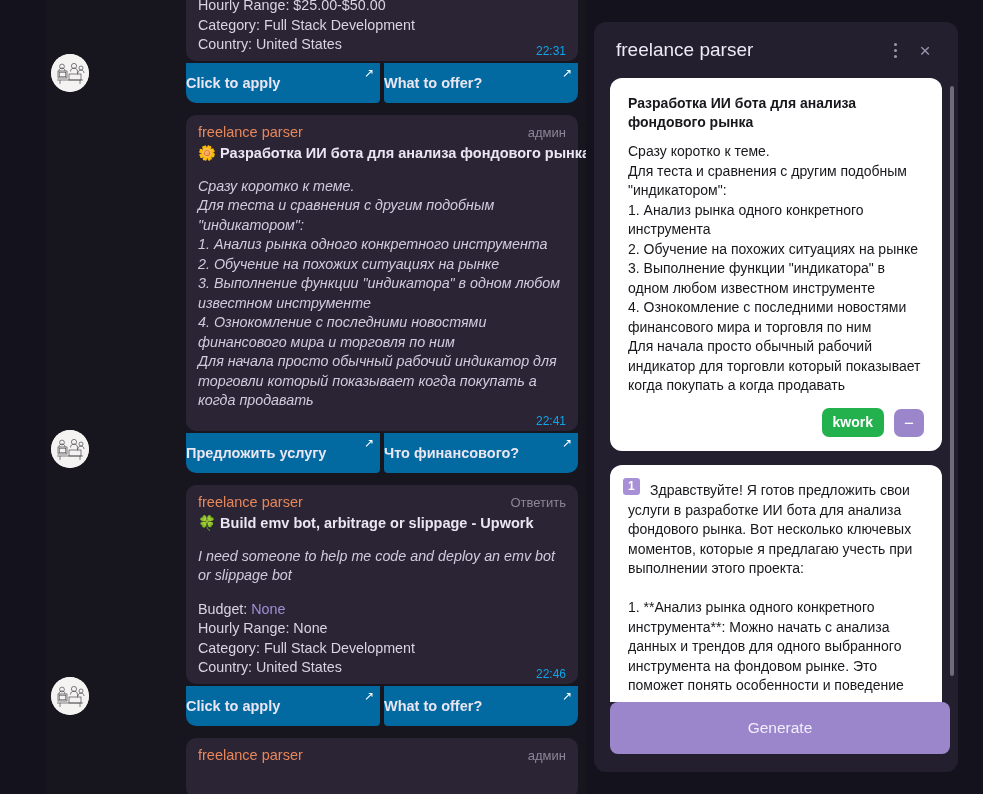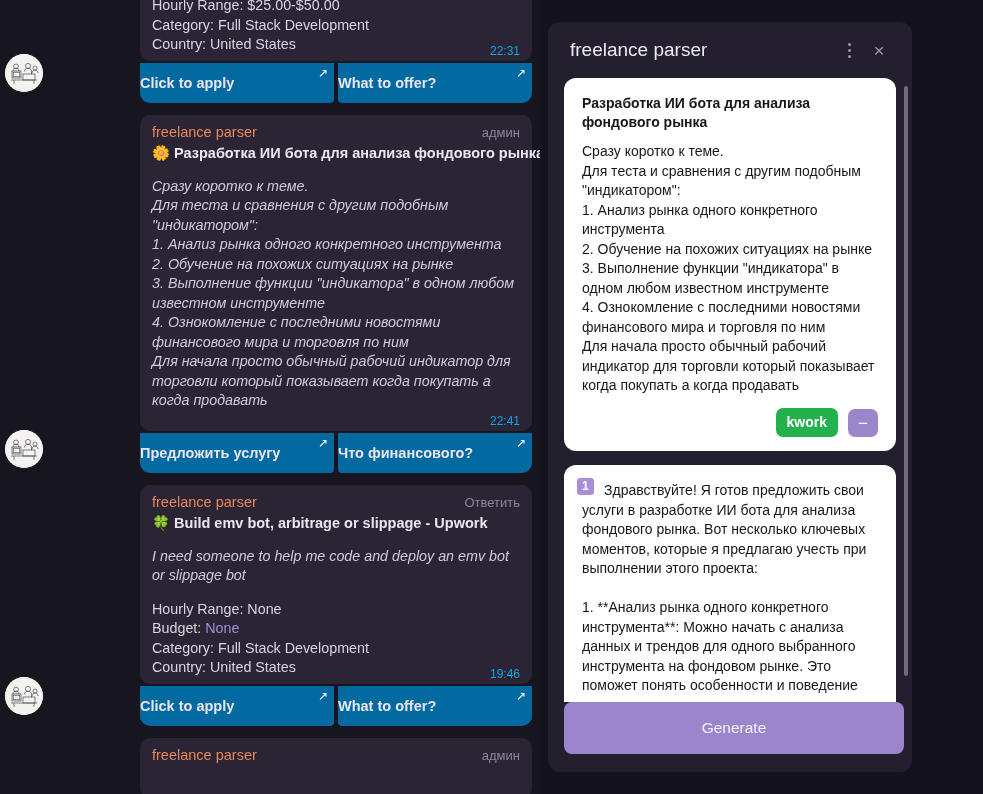--- a/index.html
+++ b/index.html
@@ -2,21 +2,21 @@
 <html><head>
 <meta charset="utf-8">
 <style>
   * { box-sizing: border-box; margin: 0; padding: 0; }
   html, body {
     width: 983px; height: 794px;
     overflow: hidden;
     background: #14131d;
     font-family: "Liberation Sans", sans-serif;
   }
-  .app { position: relative; width: 928px; height: 794px; display: flex; }
+  .app { position: relative; width: 928px; height: 794px; display: flex; margin-left: 46px; }
 
   
   .chat {
     position: relative;
     width: 540px; height: 794px;
     background: #17161f;
     overflow: hidden;
     flex: 0 0 540px;
   }
   .chat-scroll {
@@ -359,29 +359,29 @@
         <div class="bubble">
           <div class="head">
             <span class="sender">freelance parser</span>
             <span class="meta-right reply">Ответить</span>
           </div>
           <div class="title-line">
             <span class="emoji">🍀</span><span>Build emv bot, arbitrage or slippage - Upwork</span>
           </div>
           <div class="body-italic">I need someone to help me code and deploy an emv bot or slippage bot</div>
           <div class="fields">
-            <div class="row">Hourly Range: None</div>
             <div class="row">
               <span>Budget:</span>
               <span class="lilac">None</span>
             </div>
+            <div class="row">Hourly Range: None</div>
             <div class="row">Category: Full Stack Development</div>
             <div class="row">Country: United States</div>
           </div>
-          <span class="time">19:46</span>
+          <span class="time">22:46</span>
 
         </div>
         <div class="btn-row">
           <button class="chat-btn">
             <span>Click to apply</span>
             <span class="arrow">↗</span>
           </button>
           <button class="chat-btn">
             <span>What to offer?</span>
             <span class="arrow">↗</span>

